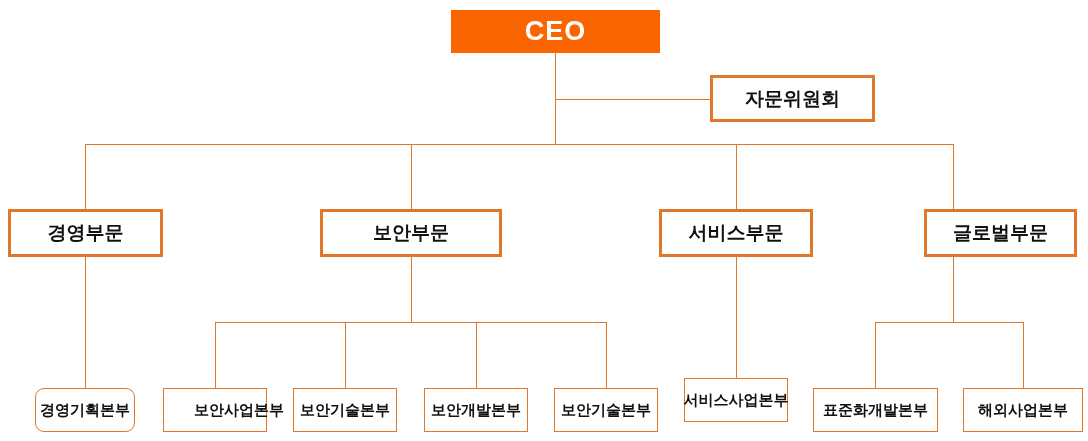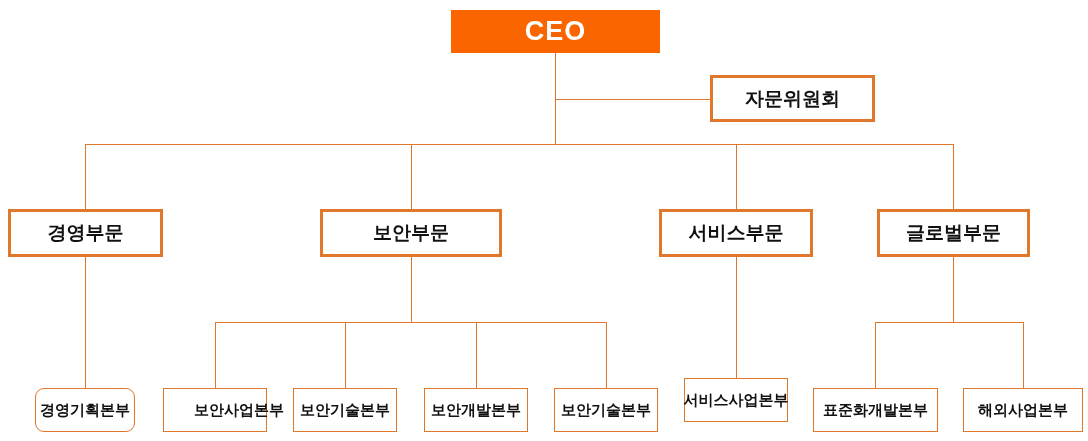--- a/index.html
+++ b/index.html
@@ -79,21 +79,21 @@
   <div class="line v" style="left:875px; top:322px; height:66px;"></div>
   <div class="line v" style="left:1023px;top:322px; height:66px;"></div>
 
   <div class="node ceo" style="left:451px; top:10px; width:209px; height:43px;">CEO</div>
 
   <div class="node tier2" style="left:710px; top:75px; width:165px; height:47px;">자문위원회</div>
 
   <div class="node tier2" style="left:8px;   top:209px; width:155px; height:48px;">경영부문</div>
   <div class="node tier2" style="left:320px; top:209px; width:182px; height:48px;">보안부문</div>
   <div class="node tier2" style="left:659px; top:209px; width:154px; height:48px;">서비스부문</div>
-  <div class="node tier2" style="left:877px; top:209px; width:153px; height:48px;">글로벌부문</div>
+  <div class="node tier2" style="left:924px; top:209px; width:153px; height:48px;">글로벌부문</div>
 
   <div class="node tier3" style="left:35px;  top:388px; width:100px; height:44px;border-radius:9px;">경영기획본부</div>
   <div class="node tier3" style="left:163px; top:388px; width:104px; height:44px;padding-left:48px;">보안사업본부</div>
   <div class="node tier3" style="left:293px; top:388px; width:104px; height:44px;">보안기술본부</div>
   <div class="node tier3" style="left:424px; top:388px; width:104px; height:44px;">보안개발본부</div>
   <div class="node tier3" style="left:554px; top:388px; width:104px; height:44px;">보안기술본부</div>
   <div class="node tier3" style="left:684px; top:378px; width:104px; height:44px;">서비스사업본부</div>
   <div class="node tier3" style="left:813px; top:388px; width:125px; height:44px;">표준화개발본부</div>
   <div class="node tier3" style="left:963px; top:388px; width:120px; height:44px;text-align:right;">해외사업본부</div>
 

